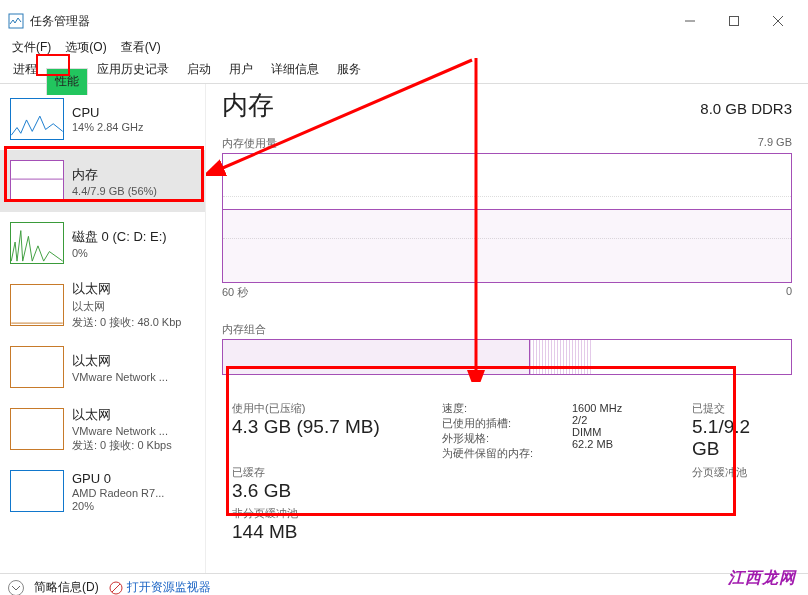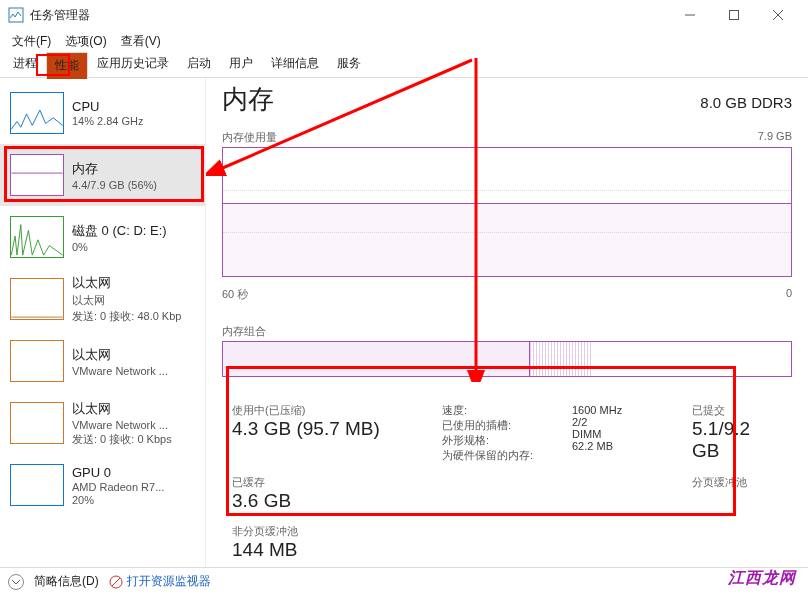--- a/index.html
+++ b/index.html
@@ -1,27 +1,27 @@
 <!DOCTYPE html>
 <html><head>
 <meta charset="utf-8">
 <style>
 * { box-sizing: border-box; margin: 0; padding: 0; font-family: "Microsoft YaHei", "Segoe UI", sans-serif; }
 body { width: 808px; height: 595px; background: #fff; position: relative; overflow: hidden; font-size: 12px; color: #222; }
-.titlebar { height: 30px; display: flex; align-items: center; padding: 0 8px; }
+.titlebar { height: 30px; display: flex; align-items: center; padding: 0 8px; margin-top: 6px; }
 .titlebar .icon { width: 16px; height: 16px; margin-right: 6px; }
 .titlebar .title { flex: 0 0 auto; font-size: 12px; }
 .titlebar .spacer { flex: 1; }
 .winbtn { width: 44px; height: 30px; display: flex; align-items: center; justify-content: center; color: #555; }
 .winbtn svg { width: 10px; height: 10px; }
 .menubar { height: 22px; display: flex; align-items: center; padding: 0 6px; gap: 2px; font-size: 12px; }
 .menuitem { padding: 2px 6px; }
 .tabbar { height: 26px; border-bottom: 1px solid #ddd; display: flex; align-items: flex-end; padding: 0 4px; font-size: 12px; }
 .tab { padding: 4px 8px 5px; border: 1px solid transparent; border-bottom: none; position: relative; }
-.tab.active { border-color: #ddd; background: #c2410c; top: 2px; }
+.tab.active { border-color: #ddd; background: #22c55e; top: 12px; }
 .content { display: flex; height: calc(595px - 30px - 22px - 26px - 28px); }
 .sidebar { width: 206px; border-right: 1px solid #eee; overflow: hidden; padding-top: 4px; }
 .sideitem { display: flex; align-items: center; gap: 8px; padding: 6px 10px 6px 10px; height: 62px; }
 .sideitem.selected { background: #e6e6e6; }
 .thumb { width: 54px; height: 42px; border: 1px solid #1177cc; background: #fff; position: relative; overflow: hidden; flex-shrink: 0; }
 .thumb.green { border-color: #3a9b3a; }
 .thumb.purple { border-color: #a44fb6; }
 .thumb.orange { border-color: #c77a2a; }
 .thumb svg { position: absolute; top:0; left:0; width:100%; height:100%; }
 .siinfo { display: flex; flex-direction: column; gap: 1px; }
@@ -32,26 +32,26 @@
 .mheader { display: flex; justify-content: space-between; align-items: baseline; height: 44px; }
 .mtitle { font-size: 26px; font-weight: 300; }
 .mright { font-size: 15px; }
 .chartlabel { font-size: 11px; color: #666; display: flex; justify-content: space-between; margin-top: 4px; }
 .bigchart { height: 130px; border: 1px solid #a44fb6; background: #fff; margin-top: 2px; position: relative; }
 .bigchart .line { position: absolute; bottom: 56%; left:0; right:0; height: 1px; background: #a44fb6; }
 .bigchart .fill { position: absolute; bottom: 0; left:0; right:0; top: 44%; background: rgba(164,79,182,0.06); }
 .bigchart .grid { position:absolute; inset:0; }
 .bigchart .grid::before, .bigchart .grid::after { content:""; position:absolute; left:0; right:0; border-top:1px dotted #ddd; }
 .bigchart .grid::before { top:33%; } .bigchart .grid::after { top:66%; }
-.axislabels { display:flex; justify-content: space-between; font-size: 11px; color:#666; margin-top:10px;text-align:center;}
+.axislabels { display:flex; justify-content: space-between; font-size: 11px; color:#666; margin-top:2px;text-align:center;}
 .complabel { font-size: 11px; color: #666; margin-top: 22px; }
 .compchart { height: 36px; border: 1px solid #a44fb6; margin-top: 2px; background: #fff; position: relative; }
 .compchart .used { position:absolute; top:0; bottom:0; left:0; width:54%; background: rgba(164,79,182,0.10); border-right:1px solid #a44fb6;}
 .compchart .extra { position:absolute; top:0; bottom:0; left:54%; width:11%; background: repeating-linear-gradient(90deg, rgba(164,79,182,0.3) 0 1px, transparent 1px 3px);}
-.statbox { margin-top: 18px; padding: 8px 10px 10px; display: grid; grid-template-columns: 200px 120px 110px 1fr; gap: 12px 10px; align-items: baseline; }
+.statbox { margin-top: 18px; padding: 8px 10px 10px; display: grid; grid-template-columns: 200px 120px 110px 1fr; gap: 4px 10px; align-items: baseline; }
 .stlab { font-size: 11px; color: #666; }
 .stval { font-size: 19px; color: #222; }
 .stval.sm { font-size: 19px; }
 .rlab { font-size: 11px; color: #555; }
 .rval { font-size: 11px; color: #333; }
 .footer { height: 28px; border-top: 1px solid #ddd; display: flex; align-items: center; padding: 0 8px; gap: 10px; }
 .footer .circ { width: 16px; height: 16px; border: 1px solid #888; border-radius: 50%; display:flex; align-items:center; justify-content:center; }
 .footer .lnk { color: #1a63c4; font-size: 12px; display:flex; align-items:center; gap:4px;}
 .redbox { position: absolute; border: 3px solid #f00; pointer-events: none; }
 .watermark { position:absolute; right: 12px; bottom: 6px; font-size: 16px; color:#a21caf; font-weight:700; letter-spacing:1px; font-family: "SimHei","Microsoft YaHei"; font-style: italic; }

